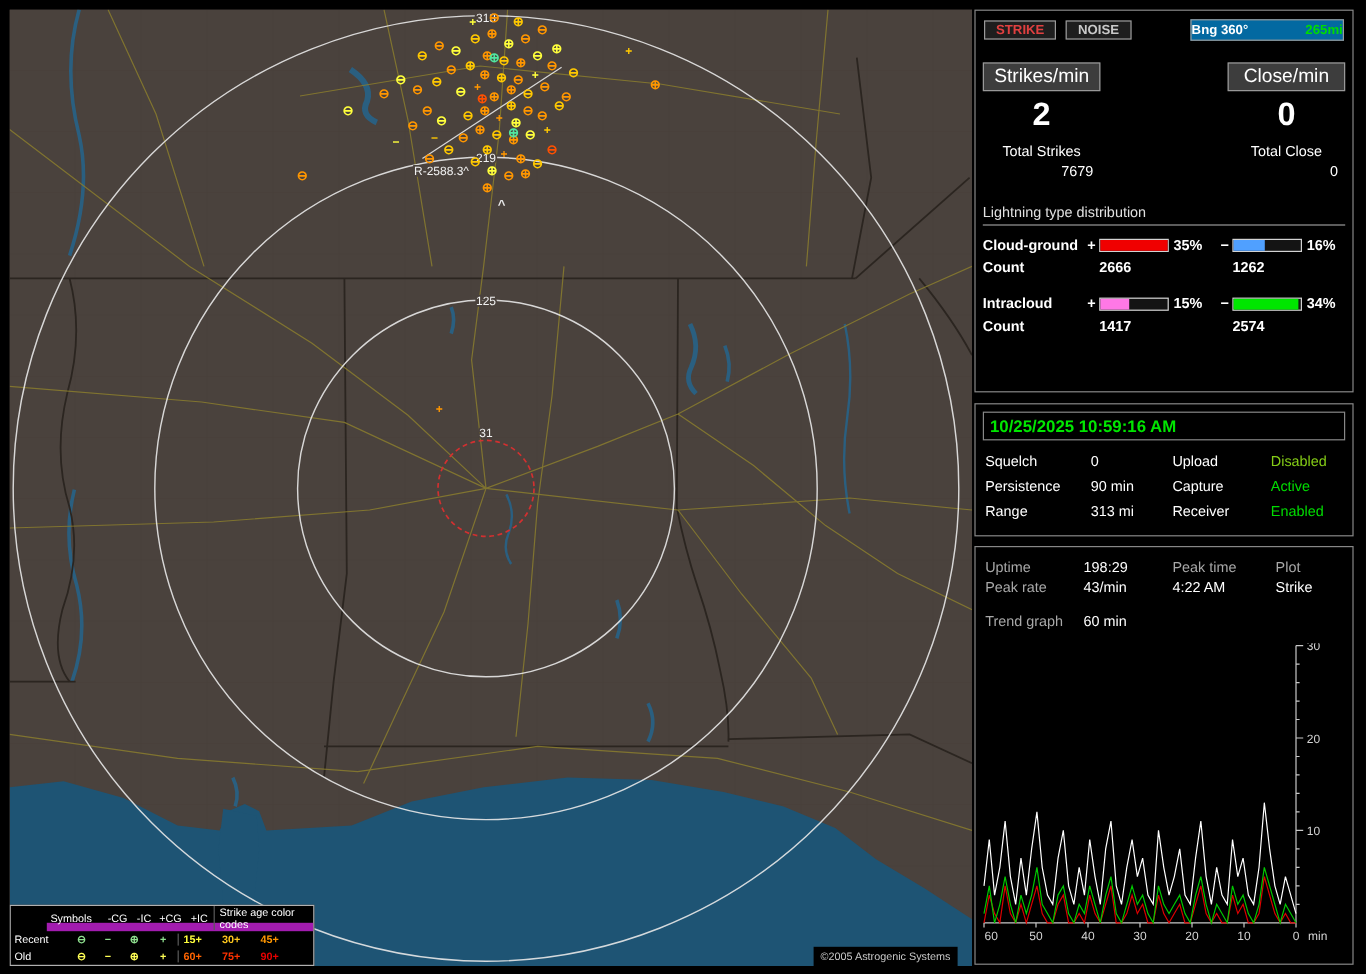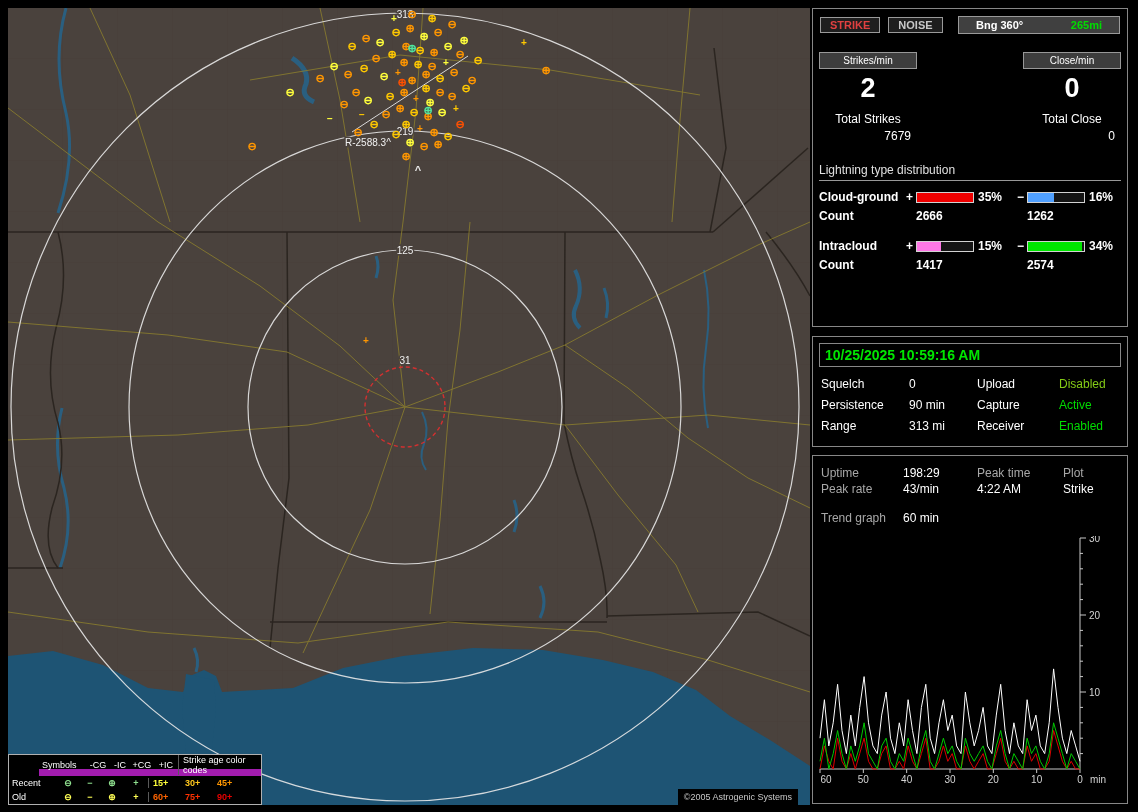--- a/index.html
+++ b/index.html
@@ -23,27 +23,27 @@
   
   .panel { position:absolute; left:812px; top:0; width:318px; height:812px; background:#000; }
   .pbox { position:absolute; left:0; width:316px; border:1px solid #878787; background:#000; box-sizing:border-box; }
   #secA { top:8px; height:319px; }
   #secB { top:336px; height:111px; }
   #secC { top:455px; height:349px; }
 
   .btnrow { display:flex; gap:8px; align-items:center; margin:7px 7px 0 7px; }
   .btn { border:1px solid #9a9a9a; background:#1e1e1e; font-size:11px; font-weight:bold; padding:1px 9px; color:#c8c8c8; cursor:default; }
   .btn-strike { color:#e04040; }
-  .bng { margin-left:auto; width:126px; border:1px solid #9a9a9a; background:#404040; display:flex; justify-content:space-between; padding:2px 17px; font-size:11px; font-weight:bold; }
+  .bng { margin-left:auto; width:126px; border:1px solid #9a9a9a; background:#0369a1; display:flex; justify-content:space-between; padding:2px 0; font-size:11px; font-weight:bold; }
   .bng-label { color:#fff; }
   .bng-range { color:#00dc00; }
 
   .cols { display:flex; justify-content:space-between; margin:18px 6px 0; }
   .counter-col { width:98px; text-align:center; }
-  .chdr { border:1px solid #989898; background:#3d3d3d; color:#fff; font-size:10px; padding:2px 0; }
+  .chdr { border:1px solid #989898; background:#3d3d3d; color:#fff; font-size:16px; padding:2px 0; }
   .big { font-size:27px; line-height:28px; font-weight:bold; color:#fff; margin-top:5px; }
   .tlabel { margin-top:10px; font-size:12px; color:#fff; }
   .tval { margin-top:3px; font-size:12px; color:#fff; text-align:right; padding-right:6px; }
 
   .dist-title { margin:20px 6px 0; padding-bottom:3px; border-bottom:1px solid #989898; font-size:12px; color:#e0e0e0; }
   .dist-row { display:grid; grid-template-columns:84px 13px 60px 38px 13px 60px 36px; align-items:center; margin:9px 6px 0; font-size:12px; font-weight:bold; color:#fff; }
   .count-row { display:grid; grid-template-columns:84px 13px 60px 38px 13px 60px 36px; align-items:center; margin:5px 6px 0; font-size:12px; font-weight:bold; color:#fff; }
   .bar { width:56px; height:9px; border:1px solid #d2d2d2; background:#141414; position:relative; }
   .bar .fill { position:absolute; left:0; top:0; bottom:0; }
   .pct { padding-left:2px; }

